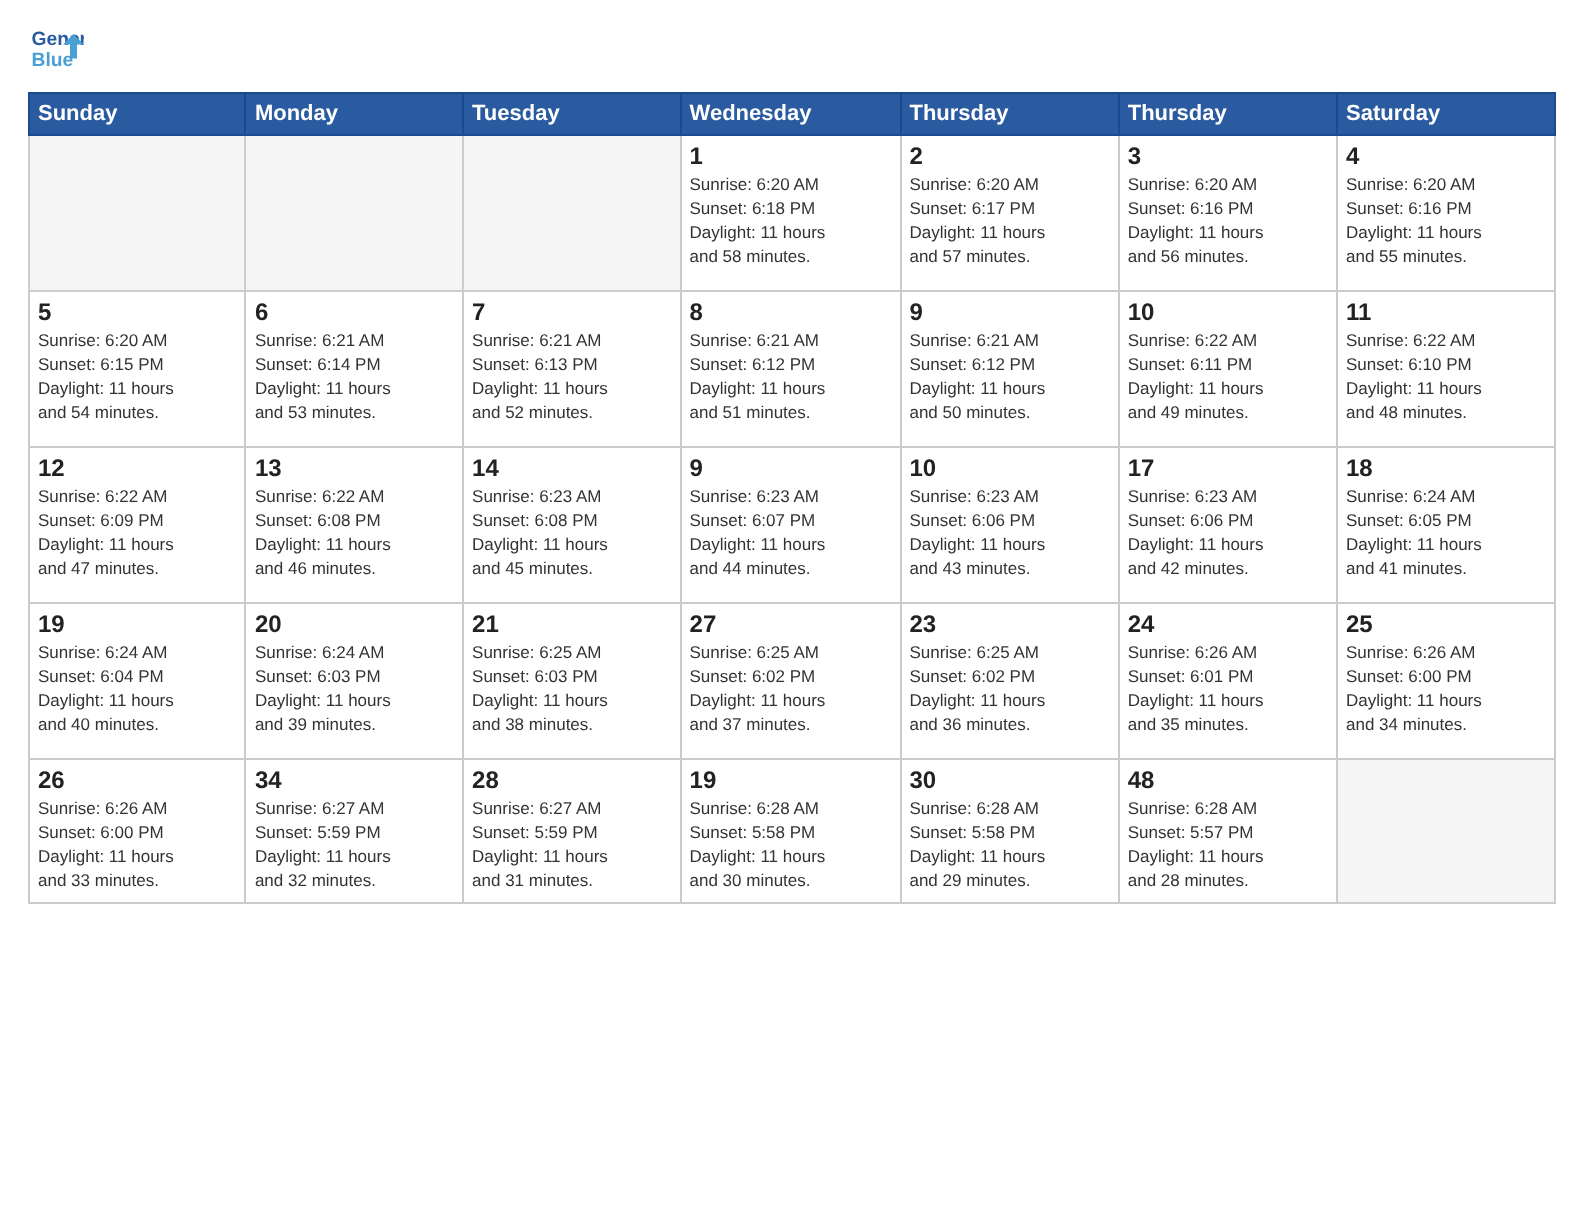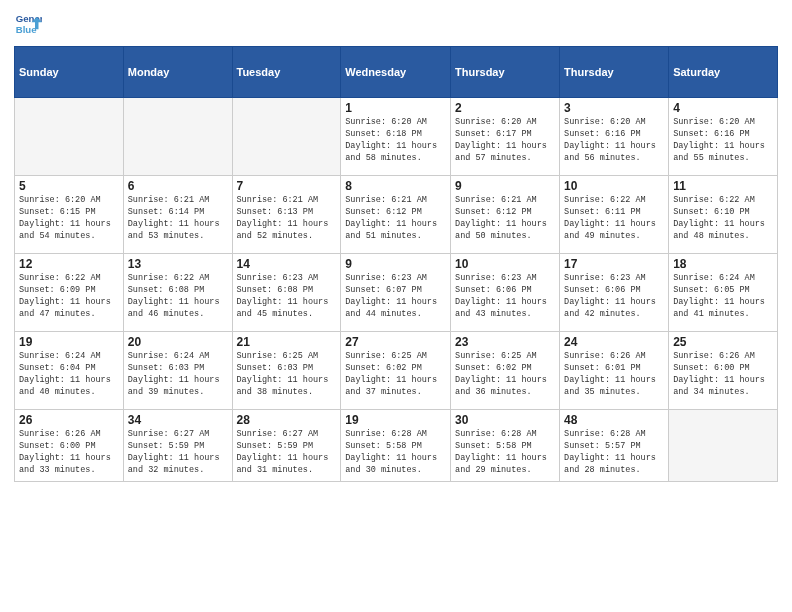--- a/index.html
+++ b/index.html
@@ -45,21 +45,21 @@
       color: #444;
     }
     .calendar {
       width: 100%;
       border-collapse: collapse;
       font-size: 9px;
     }
     .calendar th {
       background: #2a5aa0;
       color: #fff;
-      padding: 19px 4px;
+      padding: 4px 4px;
       text-align: left;
       font-size: 11px;
       font-weight: bold;
       border: 1px solid #1a4a90;
     }
     .calendar td {
       border: 1px solid #ccc;
       vertical-align: top;
       padding: 3px 4px;
       width: 113px;
@@ -72,21 +72,20 @@
     .day-num {
       font-size: 12px;
       font-weight: bold;
       color: #222;
       margin-bottom: 2px;
     }
     .day-info {
       font-size: 8.5px;
       color: #333;
       line-height: 1.4;
-      font-family: Liberation Mono, monospace;
     }
     .last-row td {
       height: 72px;
       margin-left: 36px;
     }
   </style>
 </head>
 <body>
 
 <div class="page">

